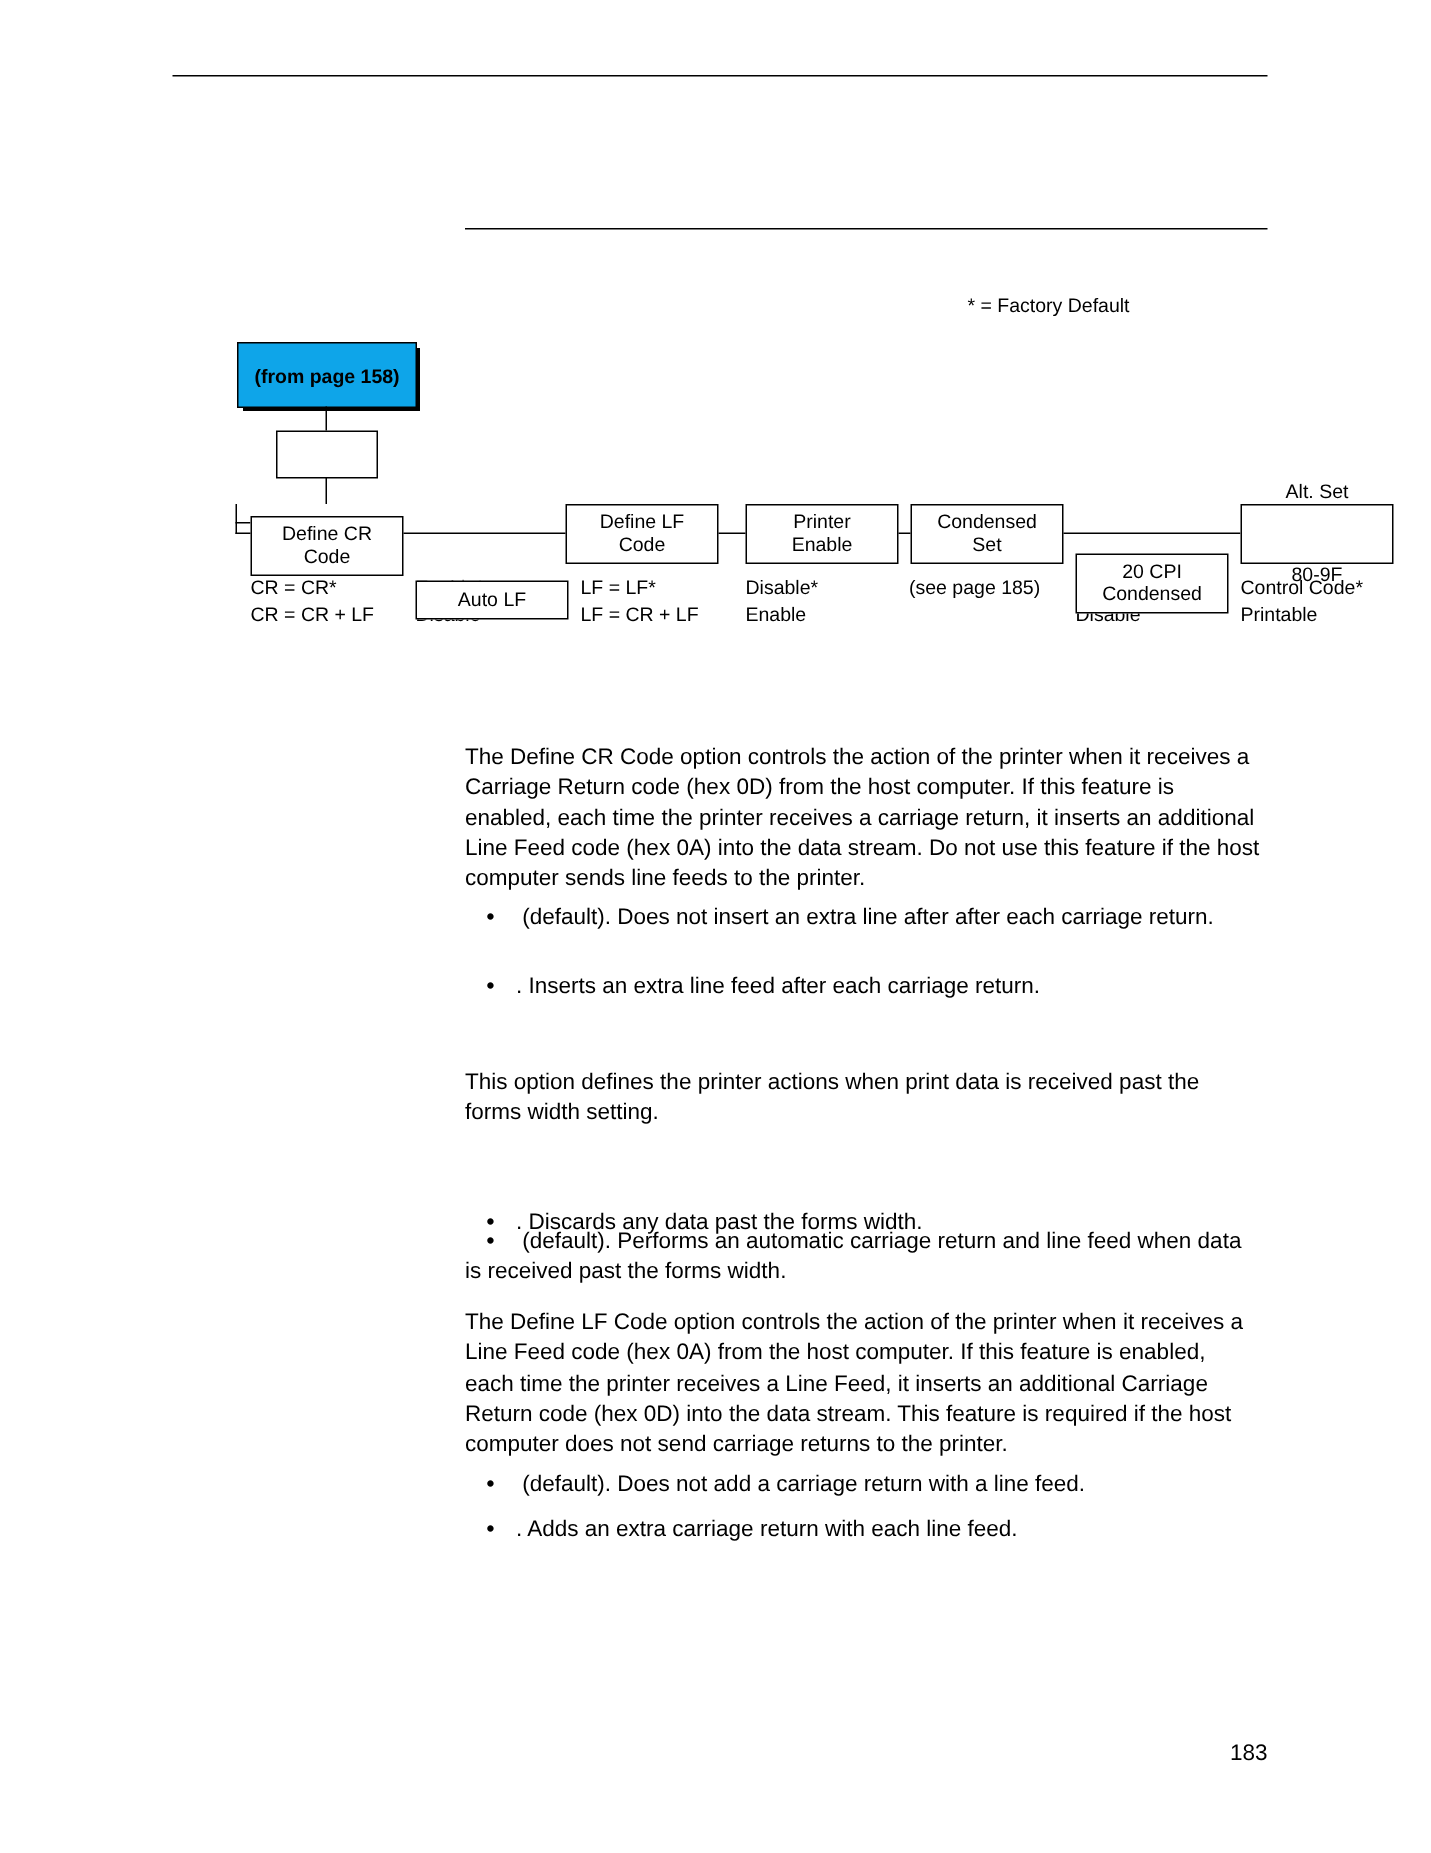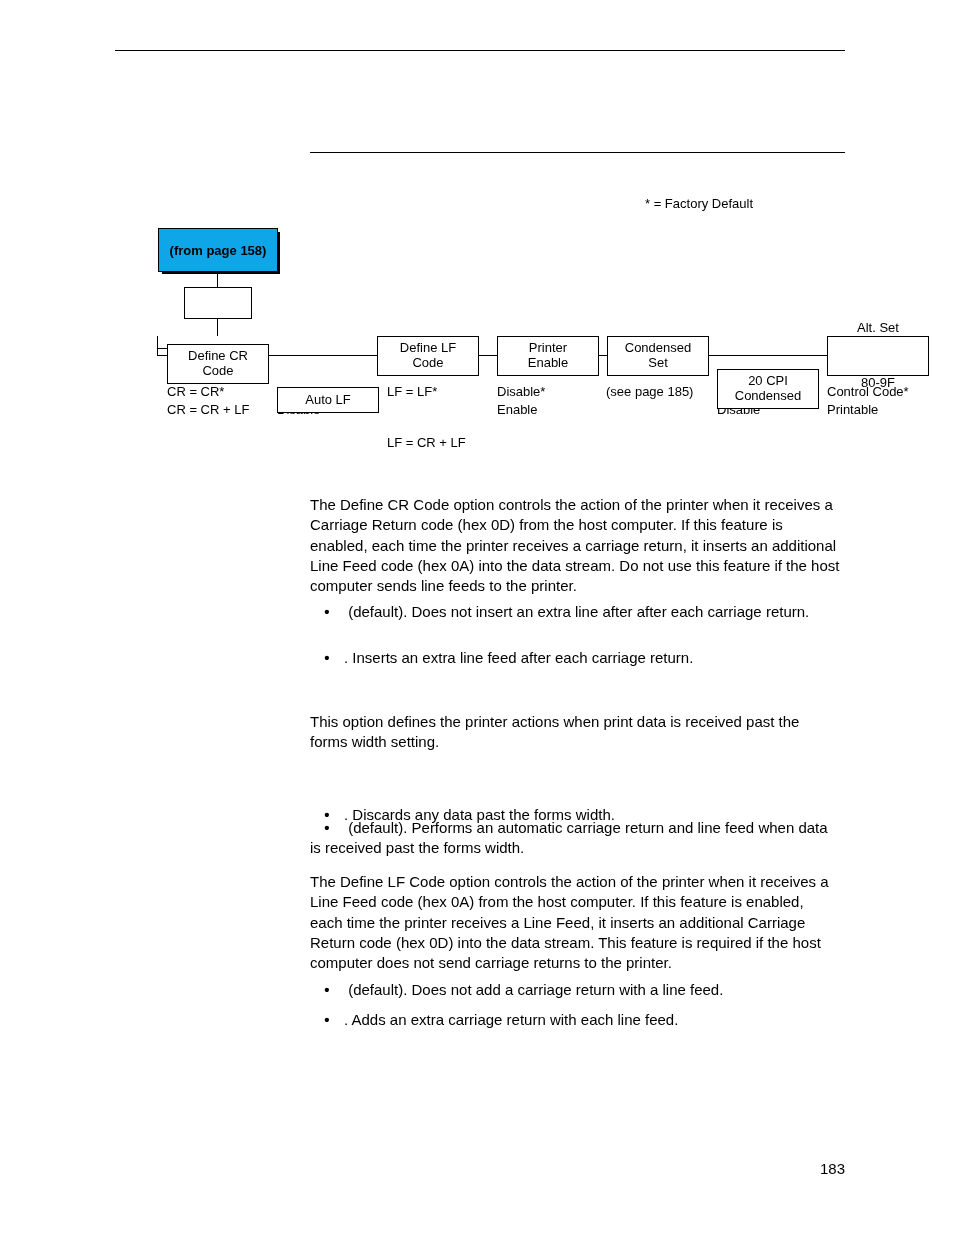--- a/index.html
+++ b/index.html
@@ -71,21 +71,21 @@
 
 <div class="conn" style="left:157px;top:348px;width:10px;height:1px;"></div>
 
 <div class="conn" style="left:157px;top:336px;width:1px;height:20px;"></div>
 
 <div class="txt small" style="left:167px;top:384px;">CR = CR*</div>
 <div class="txt small" style="left:167px;top:402px;">CR = CR + LF</div>
 <div class="txt small" style="left:277px;top:384px;">Enable*</div>
 <div class="txt small" style="left:277px;top:402px;">Disable</div>
 <div class="txt small" style="left:387px;top:384px;">LF = LF*</div>
-<div class="txt small" style="left:387px;top:402px;margin-top:33px;">LF = CR + LF</div>
+<div class="txt small" style="left:387px;top:402px;">LF = CR + LF</div>
 <div class="txt small" style="left:497px;top:384px;">Disable*</div>
 <div class="txt small" style="left:497px;top:402px;">Enable</div>
 <div class="txt small" style="left:606px;top:384px;">(see page 185)</div>
 <div class="txt small" style="left:717px;top:384px;">Enable*</div>
 <div class="txt small" style="left:717px;top:402px;">Disable</div>
 <div class="txt small" style="left:827px;top:384px;">Control Code*</div>
 <div class="txt small" style="left:827px;top:402px;">Printable</div>
 
 <div class="body" style="top:495px;">The Define CR Code option controls the action of the printer when it receives a Carriage Return code (hex 0D) from the host computer. If this feature is enabled, each time the printer receives a carriage return, it inserts an additional Line Feed code (hex 0A) into the data stream. Do not use this feature if the host computer sends line feeds to the printer.</div>
 <div class="bullet-row" style="top:602px;">

